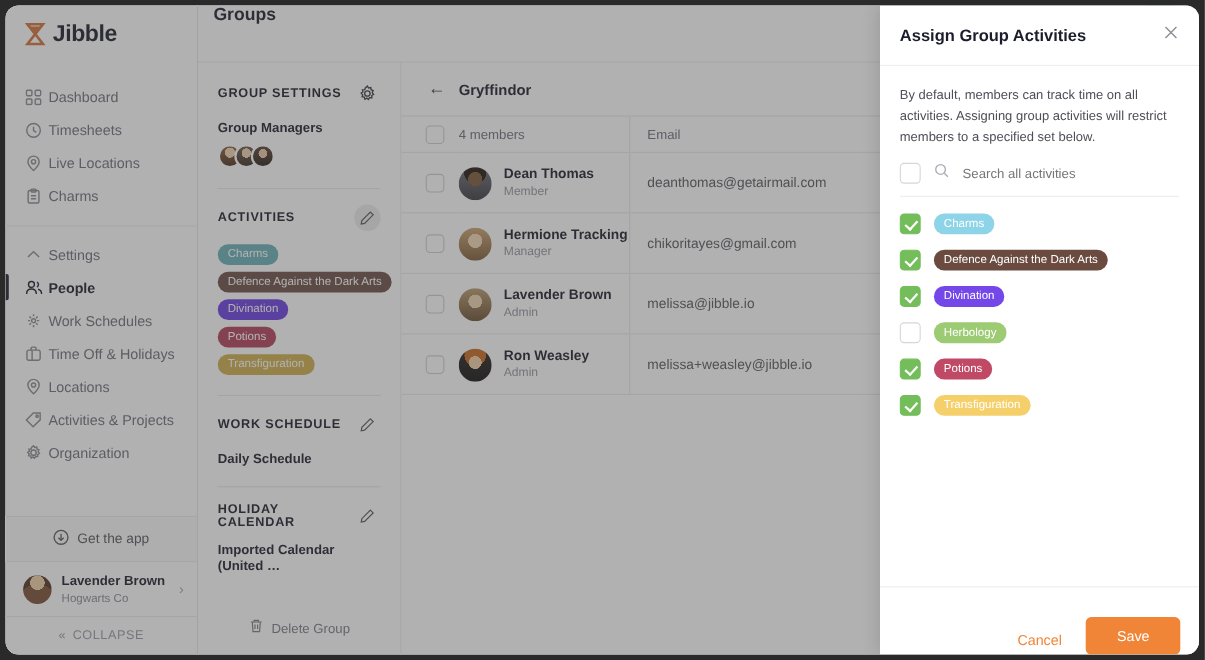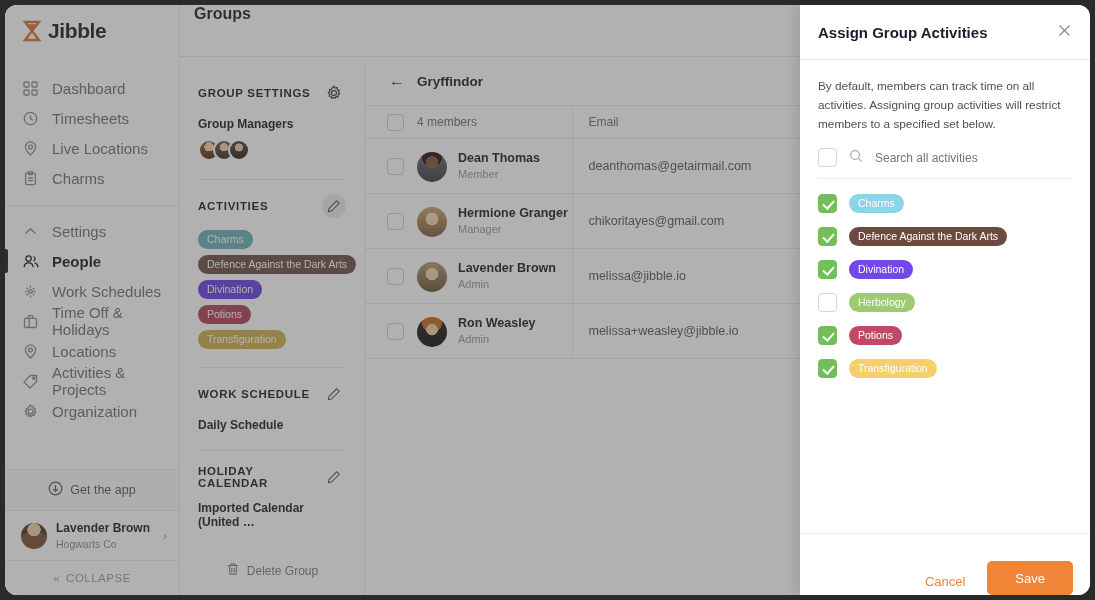--- a/index.html
+++ b/index.html
@@ -31,23 +31,23 @@
     padding-left: 17px; gap: 6px;
   }
   .logo-mark { width: 20px; height: 22px; flex: none; }
   .logo-text {
     font-size: 21px; font-weight: bold; color: #1c1d2b;
     letter-spacing: -0.4px;
   }
   .nav-section { padding-top: 16px; }
   .nav-section.second { border-top: 1px solid #ededf0; margin-top: 12px; padding-top: 10px; }
   .nav-item {
-    display: flex; align-items: center; gap: 13px;
+    display: flex; align-items: center; gap: 5px;
     height: 30px; padding-left: 17px;
-    color: #6e6e7a; font-size: 15px;
+    color: #6e6e7a; font-size: 13px;
     position: relative; cursor: pointer;
   }
   .nav-item .ic { width: 17px; height: 17px; flex: none; display:flex; align-items:center; justify-content:center;}
   .nav-item.active { color: #1c1d2b; font-weight: bold; }
   .nav-item.active::before {
     content: ""; position: absolute; left: 0; top: 3px;
     width: 3px; height: 24px; background: #1c1d2b; border-radius: 0 2px 2px 0;
   }
   .spacer { flex: 1; }
   .get-app {
@@ -86,21 +86,21 @@
     border-top: 6px solid transparent; border-bottom: 6px solid transparent;
   }
   .clock-pill {
     height: 25px; border-radius: 13px; background: #4da6ac;
     color: #fff; font-size: 12px; display: flex; align-items: center;
     padding: 0 16px; font-weight: 500; white-space: nowrap;
   }
 
   
   .settings-panel {
-    position: absolute; left: 175px; top: 60px; width: 185px; bottom: 0;
+    position: absolute; left: 175px; top: 52px; width: 185px; bottom: 0;
     border-right: 1px solid #e9e9ec; background: #fff;
     padding: 16px 18px 0 18px; display: flex; flex-direction: column;
   }
   .sec-head {
     display: flex; align-items: center; justify-content: space-between;
     margin-bottom: 12px;
   }
   .sec-title { font-size: 11.5px; font-weight: bold; letter-spacing: .7px; color: #1c1d2b; }
   .round-btn {
     width: 24px; height: 24px; border-radius: 50%;
@@ -491,21 +491,21 @@
         <tr>
           <td>
               <span class="chk"></span>
             </td>
           <td class="member-cell">
             <span class="member-inner">
               <span class="avatar face" style="width:30px;height:30px;
                 background-image:radial-gradient(circle at 50% 40%, #f3d7b4 0 27%, transparent 28%),
                 linear-gradient(#caa371,#7e5c38);"></span>
               <span>
-                <span class="m-name" style="display:block">Hermione Granger</span>
+                <span class="m-name" style="display:block">Hermione Tracking</span>
                 <span class="m-role" style="display:block">Manager</span>
               </span>
             </span>
           </td>
           <td class="email-cell col-email">chikoritayes@gmail.com</td>
           <td></td>
         </tr>
         <tr>
           <td>
               <span class="chk"></span>

